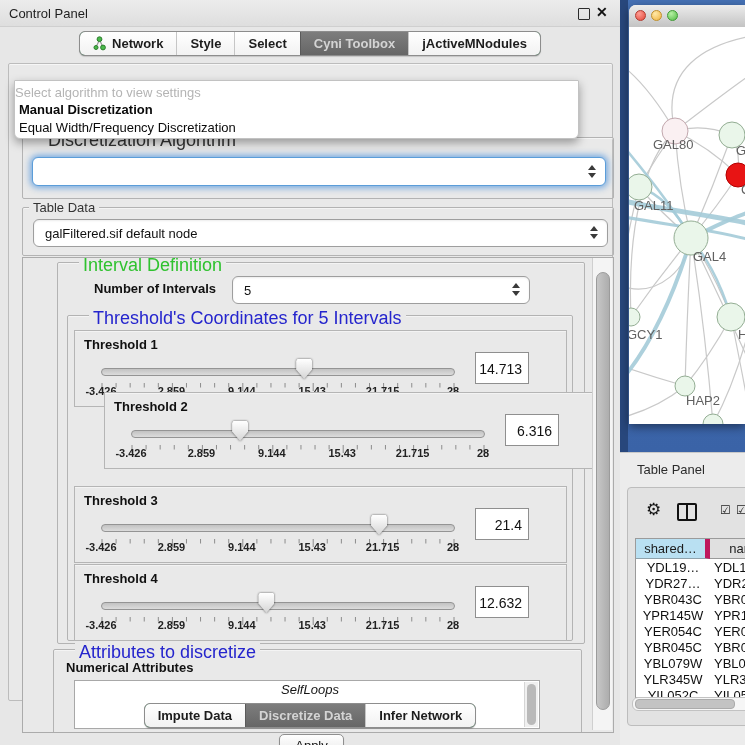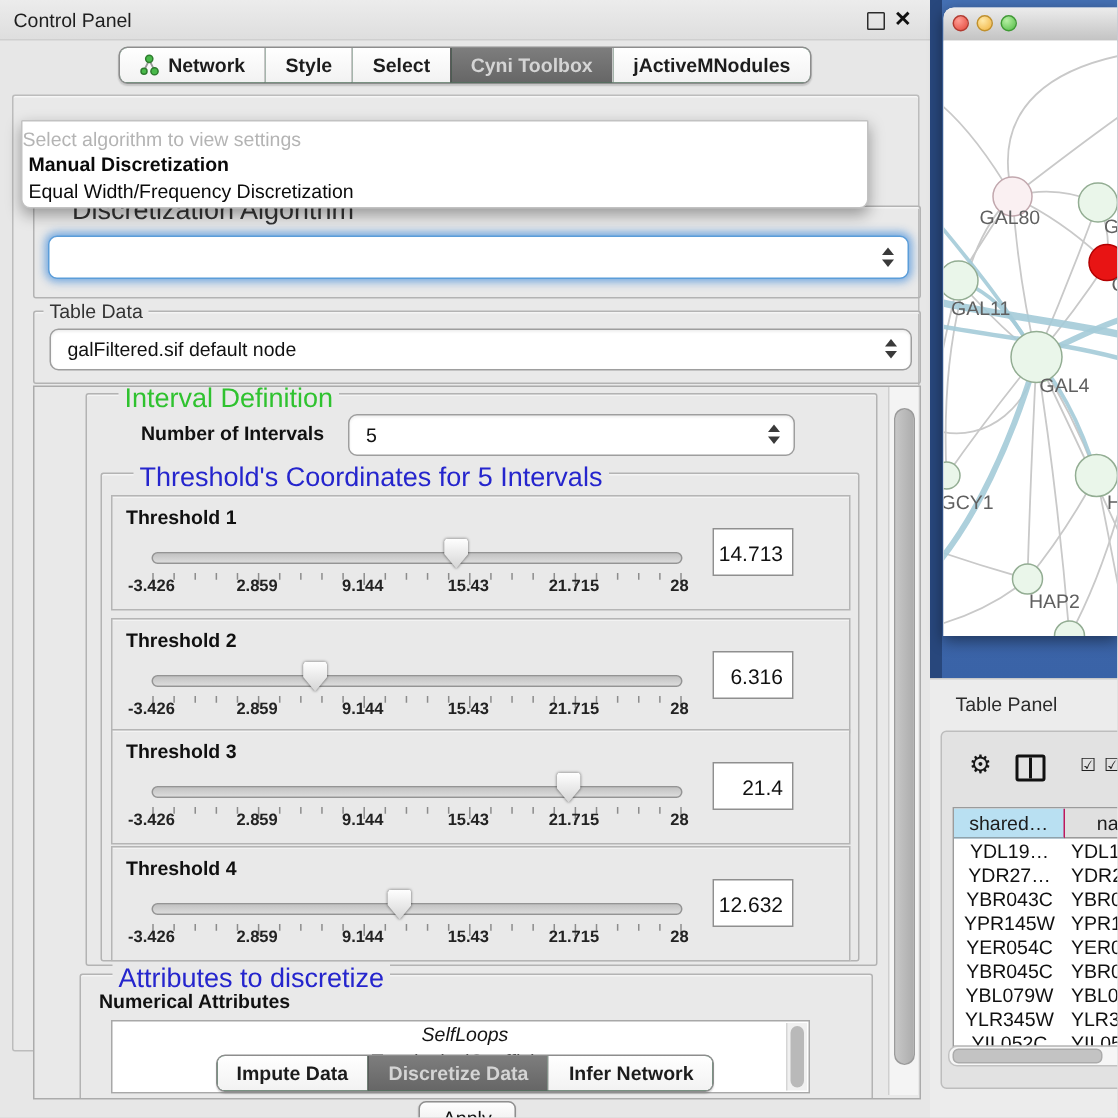--- a/index.html
+++ b/index.html
@@ -86,21 +86,21 @@
   #net-canvas{left:0;top:22px;width:116px;height:397px;background:#fff;overflow:hidden;}
 
   #table-panel{left:620px;top:452px;width:125px;height:293px;background:#ececec;border-top:1px solid #c9c9c9;}
   #tp-title{left:17px;top:9px;font-size:13px;color:#2b2b2b;text-align:center;}
   #tp-card{left:7px;top:34px;width:130px;height:237px;background:#e2e2e2;border:1px solid #bdbdbd;border-radius:4px;}
   #gear-ic{left:18px;top:13px;font-size:17px;color:#161616;line-height:17px;}
   #split-ic{left:49px;top:15px;width:16px;height:14px;border:2px solid #111;border-radius:2px;}
   #split-ic div{position:absolute;left:50%;top:0;width:2px;height:100%;background:#111;transform:translateX(-50%);}
   .cb-ic{top:16px;font-size:12px;color:#222;line-height:12px;}
   #tbl{left:7px;top:50px;width:150px;height:158px;background:#fff;border:1px solid #9b9b9b;overflow:hidden;}
-  .th{position:absolute;top:0;height:20px;font-size:13px;color:#1c1c1c;text-align:center;line-height:20px;border-right:1px solid #be185d;border-bottom:1px solid #8fa2ab;box-sizing:border-box;}
+  .th{position:absolute;top:0;height:20px;font-size:13px;color:#1c1c1c;text-align:center;line-height:20px;border-right:5px solid #be185d;border-bottom:1px solid #8fa2ab;box-sizing:border-box;}
   .th.c1{left:0;width:74px;background:linear-gradient(#cdeaf8,#aederr);background:#b9e0f2;}
   .th.c2{left:74px;width:76px;background:#e0e0e0;border-right-color:#b5b5b5;border-bottom-color:#9a9a9a;}
   .tr{position:absolute;left:0;width:150px;height:16px;font-size:13px;color:#101010;}
   .td1{position:absolute;left:0;top:0;width:74px;text-align:center;line-height:16px;}
   .td2{position:absolute;left:78px;top:0;width:72px;line-height:16px;white-space:nowrap;overflow:hidden;}
   #hscroll{left:4px;top:209px;width:122px;height:12px;background:#f6f6f6;border:1px solid #c2c2c2;border-radius:6px;}
   #hscroll-thumb{position:absolute;left:2px;top:1px;width:98px;height:8px;border-radius:4px;background:#c3c3c3;border:1px solid #ababab;}
 </style>
 </head>
 <body>
@@ -211,21 +211,21 @@
                 <div class="ticklab" style="left: 96.4px;">2.859</div>
                 <div class="ticklab" style="left: 166.8px;">9.144</div>
                 <div class="ticklab" style="left: 237.2px;">15.43</div>
                 <div class="ticklab" style="left: 307.6px;">21.715</div>
                 <div class="ticklab" style="left: 378px;">28</div>
                 <div class="hwrap" style="left: 221.173px;">
                   <div class="handle"></div>
                 </div>
                 <div class="vbox">14.713</div>
               </div>
-              <div class="trow" style="top: 96px;">
+              <div class="trow" style="top: 76px; margin-left: 30px;">
                 <div class="tl">Threshold 2</div>
                 <div class="track"></div>
                 <div class="ticks"><svg width="354" height="9">
                     <line x1="1" y1="0" x2="1" y2="8" stroke="#8c8c8c" stroke-width="1"></line>
                     <line x1="15.08" y1="0" x2="15.08" y2="4.5" stroke="#8c8c8c" stroke-width="1"></line>
                     <line x1="29.16" y1="0" x2="29.16" y2="4.5" stroke="#8c8c8c" stroke-width="1"></line>
                     <line x1="43.24" y1="0" x2="43.24" y2="4.5" stroke="#8c8c8c" stroke-width="1"></line>
                     <line x1="57.32" y1="0" x2="57.32" y2="4.5" stroke="#8c8c8c" stroke-width="1"></line>
                     <line x1="71.4" y1="0" x2="71.4" y2="8" stroke="#8c8c8c" stroke-width="1"></line>
                     <line x1="85.48" y1="0" x2="85.48" y2="4.5" stroke="#8c8c8c" stroke-width="1"></line>

